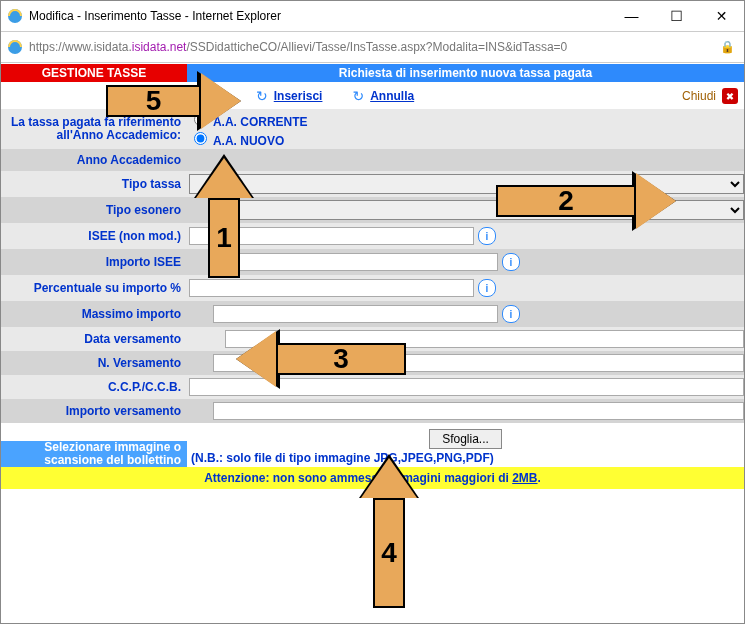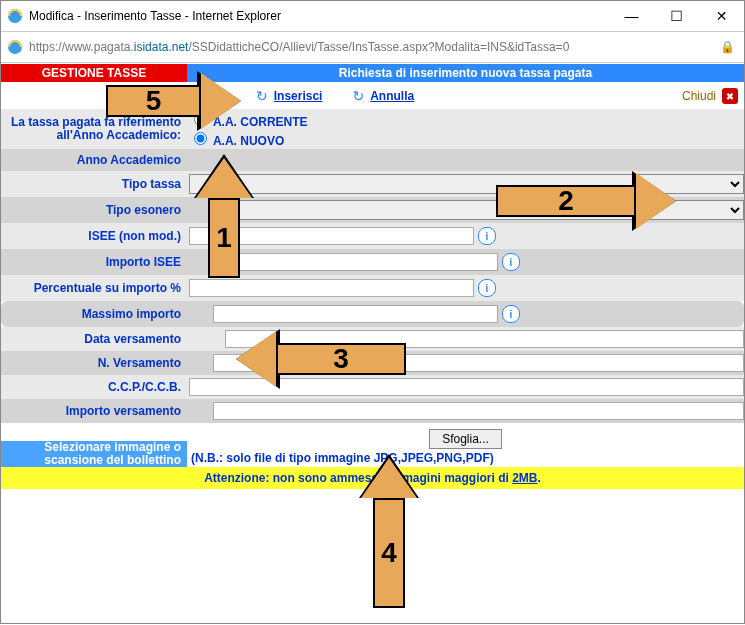--- a/index.html
+++ b/index.html
@@ -10,21 +10,21 @@
   .titlebar .ie-icon { width: 16px; height: 16px; margin-left: 6px; margin-right: 6px; }
   .titlebar .title { flex: 1; font-size: 12px; color: #000; }
   .titlebar .winbtns { display: flex; }
   .titlebar .winbtn { width: 45px; height: 28px; display:flex; align-items:center; justify-content:center; color:#000; font-size:14px; }
 
   
   .addrbar { height: 30px; background:#fff; display:flex; align-items:center; border-bottom:1px solid #ccc; padding:0 6px; }
   .addrbar .ie-small { width:16px; height:16px; margin-right:6px; }
   .addrbar .url { flex:1; font-size:12px; color:#555; white-space:nowrap; overflow:hidden; }
   .addrbar .url .dim { color: #777; }
-  .addrbar .url .dark { color: #0369a1; }
+  .addrbar .url .dark { color: #a21caf; }
   .addrbar .lock { width:20px; text-align:center; color:#888; }
 
   .content { position: relative; background:#fff; min-height: 560px; }
 
   
   .header-strip { display:flex; height:20px; font-weight:bold; color:#fff; font-size:12px; align-items:center; }
   .header-red { background:#e70000; text-align:center; padding:2px 0; }
   .header-blue { background:#2e8afc; text-align:center; padding:2px 0; flex:1; }
 
   
@@ -86,21 +86,21 @@
       <div class="winbtn">✕</div>
     </div>
   </div>
 
   <div class="addrbar">
     <svg class="ie-small" viewBox="0 0 16 16">
         <circle cx="8" cy="8" r="7" fill="#3b9de6"></circle>
         <path d="M2 8 A6 6 0 0 1 14 8" fill="none" stroke="#ffd24d" stroke-width="2"></path>
       </svg>
     <div class="url">
-      <span class="dim">https://</span><span class="dim">www.pagata.</span><span class="dark">isidata.net</span><span class="dim">/SSDidatticheCO/Allievi/Tasse/InsTasse.aspx?Modalita=INS&amp;idTassa=0</span>
+      <span class="dim">https://</span><span class="dim">www.isidata.</span><span class="dark">isidata.net</span><span class="dim">/SSDidatticheCO/Allievi/Tasse/InsTasse.aspx?Modalita=INS&amp;idTassa=0</span>
     </div>
     <div class="lock">🔒</div>
   </div>
 
   <div class="content">
 
     <div class="header-strip">
       <div class="header-red" style="width:186px;">GESTIONE TASSE</div>
       <div class="header-blue">Richiesta di inserimento nuova tassa pagata</div>
     </div>
@@ -160,21 +160,21 @@
     </div>
 
     <div class="row alt0" style="height:26px;">
       <div class="lbl">Percentuale su importo %</div>
       <div class="val">
           <input type="text" class="narrow" style="">
           <span class="info-icon">i</span>
         </div>
     </div>
 
-    <div class="row alt1" style="height:26px;border-radius:6px;">
+    <div class="row alt1" style="height:26px;">
       <div class="lbl">Massimo importo</div>
       <div class="val">
           <input type="text" class="narrow" style="">
           <span class="info-icon">i</span>
         </div>
     </div>
 
     <div class="row alt0" style="height:24px;gap:36px;">
       <div class="lbl">Data versamento</div>
       <div class="val">

